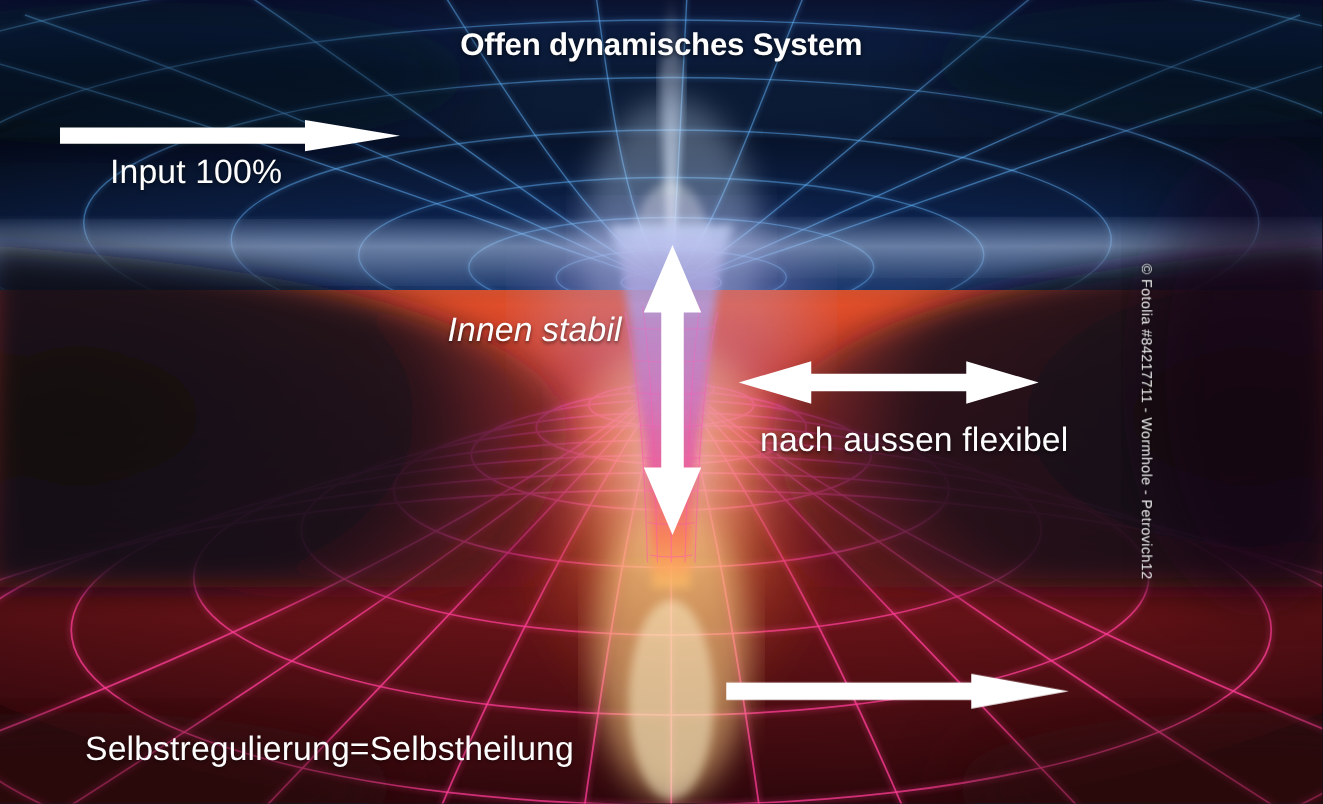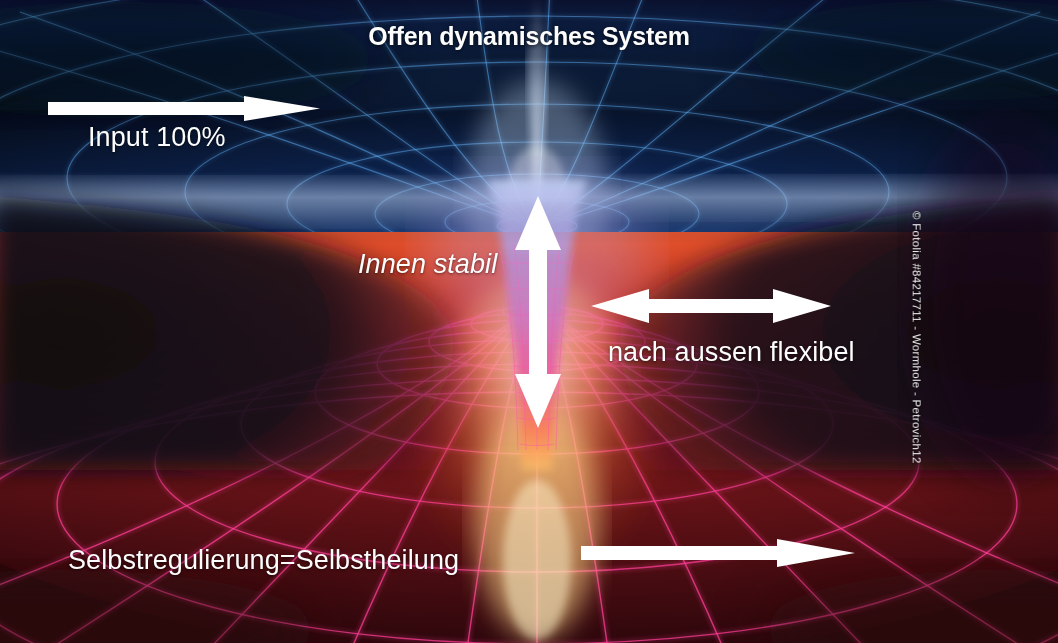--- a/index.html
+++ b/index.html
@@ -24,21 +24,21 @@
     top:22px; left:0; width:100%;
     text-align:center;
     font-size:25px;
     font-weight:bold;
     letter-spacing:-.2px;
     text-shadow:0 1px 4px rgba(0,0,0,.7);
   }
   #lbl-input        { left:88px;  top:122px; font-size:27px; }
   #lbl-innen        { left:358px; top:249px; font-size:27px;font-style:italic; }
   #lbl-flex         { left:608px; top:337px; font-size:27px; }
-  #lbl-selbst       { left:68px;  top:545px; font-size:27px; }
+  #lbl-selbst       { left:68px;  top:584px; font-size:27px; }
   #lbl-output       { left:617px; top:565px; font-size:27px; }
   #credit-wrap {
     position:absolute; right:6px; top:205px;
     width:18px; height:260px;
   }
   #credit-inner {
     position:absolute;
     left:50%; top:0;
     transform:translateX(-50%) rotate(90deg);
     transform-origin:center left;

